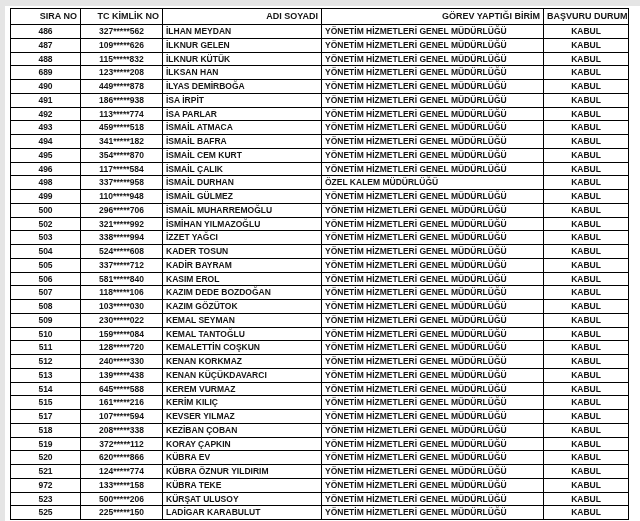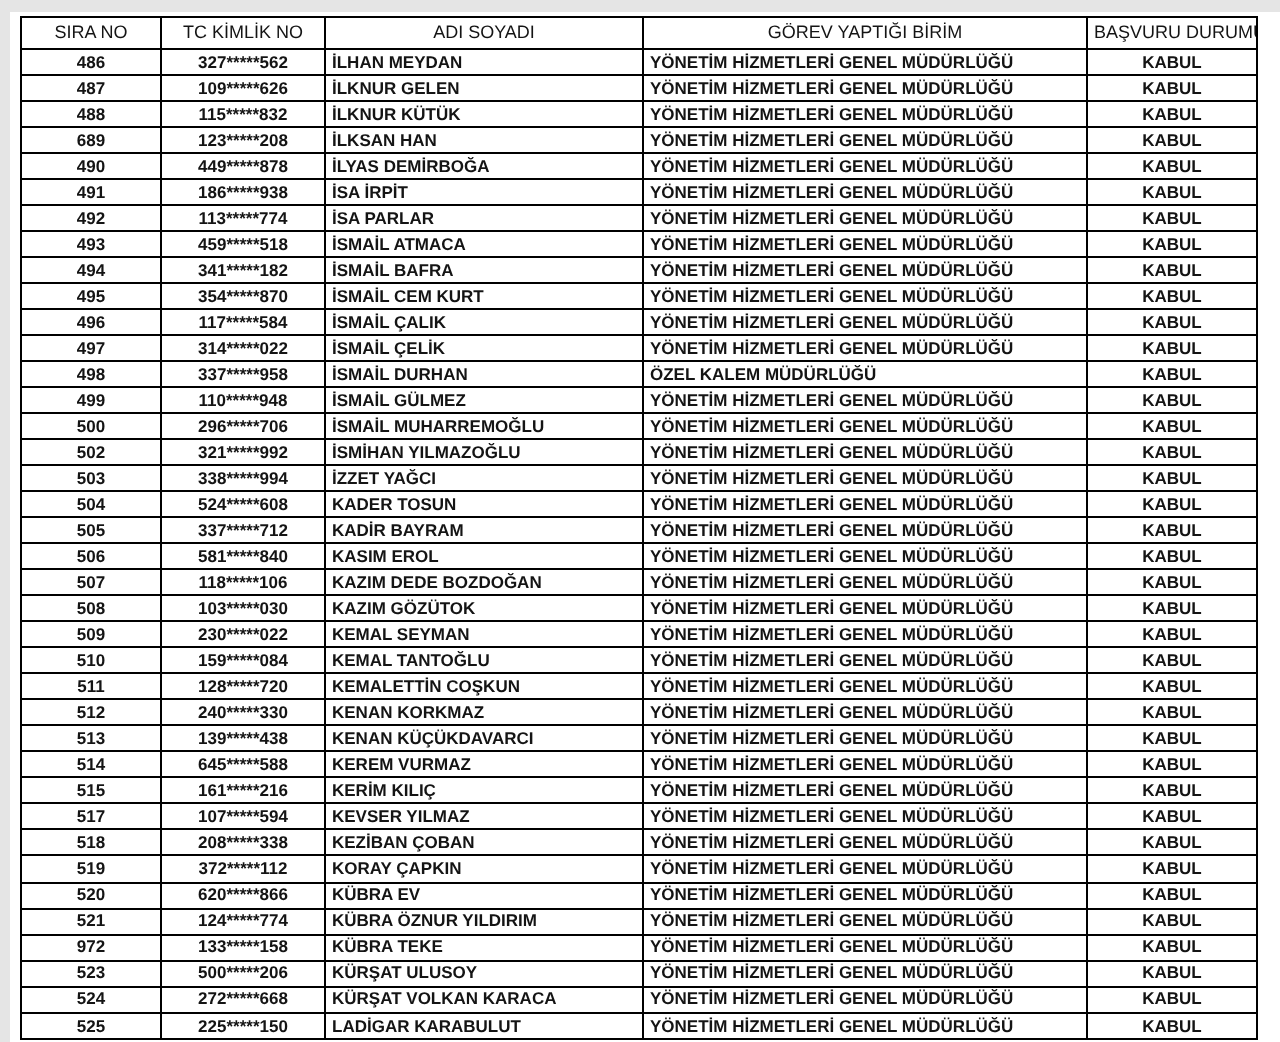--- a/index.html
+++ b/index.html
@@ -41,22 +41,22 @@
     border: 1.5px solid #000000;
     padding: 0 3px;
     overflow: hidden;
     white-space: nowrap;
     color: #141414;
     line-height: 1;
     vertical-align: middle;
   }
   table.roster th {
     font-size: 9px;
-    font-weight: 400;
-    text-align: center;
+    font-weight: 700;
+    text-align: right;
     height: 15px;
   }
   table.roster td {
     font-size: 8.5px;
     font-weight: 600;
     height: 10px;
   }
   td.c-sira, td.c-tc, td.c-durum { text-align: center; }
   td.c-ad, td.c-birim { text-align: left; }
 </style>
@@ -155,27 +155,20 @@
         <td class="c-durum">KABUL</td>
       </tr>
       <tr>
         <td class="c-sira">496</td>
         <td class="c-tc">117*****584</td>
         <td class="c-ad">İSMAİL ÇALIK</td>
         <td class="c-birim">YÖNETİM HİZMETLERİ GENEL MÜDÜRLÜĞÜ</td>
         <td class="c-durum">KABUL</td>
       </tr>
       <tr>
-        <td class="c-sira">497</td>
-        <td class="c-tc">314*****022</td>
-        <td class="c-ad">İSMAİL ÇELİK</td>
-        <td class="c-birim">YÖNETİM HİZMETLERİ GENEL MÜDÜRLÜĞÜ</td>
-        <td class="c-durum">KABUL</td>
-      </tr>
-      <tr>
         <td class="c-sira">498</td>
         <td class="c-tc">337*****958</td>
         <td class="c-ad">İSMAİL DURHAN</td>
         <td class="c-birim">ÖZEL KALEM MÜDÜRLÜĞÜ</td>
         <td class="c-durum">KABUL</td>
       </tr>
       <tr>
         <td class="c-sira">499</td>
         <td class="c-tc">110*****948</td>
         <td class="c-ad">İSMAİL GÜLMEZ</td>
@@ -330,27 +323,20 @@
         <td class="c-durum">KABUL</td>
       </tr>
       <tr>
         <td class="c-sira">523</td>
         <td class="c-tc">500*****206</td>
         <td class="c-ad">KÜRŞAT ULUSOY</td>
         <td class="c-birim">YÖNETİM HİZMETLERİ GENEL MÜDÜRLÜĞÜ</td>
         <td class="c-durum">KABUL</td>
       </tr>
       <tr>
-        <td class="c-sira">524</td>
-        <td class="c-tc">272*****668</td>
-        <td class="c-ad">KÜRŞAT VOLKAN KARACA</td>
-        <td class="c-birim">YÖNETİM HİZMETLERİ GENEL MÜDÜRLÜĞÜ</td>
-        <td class="c-durum">KABUL</td>
-      </tr>
-      <tr>
         <td class="c-sira">525</td>
         <td class="c-tc">225*****150</td>
         <td class="c-ad">LADİGAR KARABULUT</td>
         <td class="c-birim">YÖNETİM HİZMETLERİ GENEL MÜDÜRLÜĞÜ</td>
         <td class="c-durum">KABUL</td>
       </tr>
     </tbody>
 </table>
 
 </body></html>

